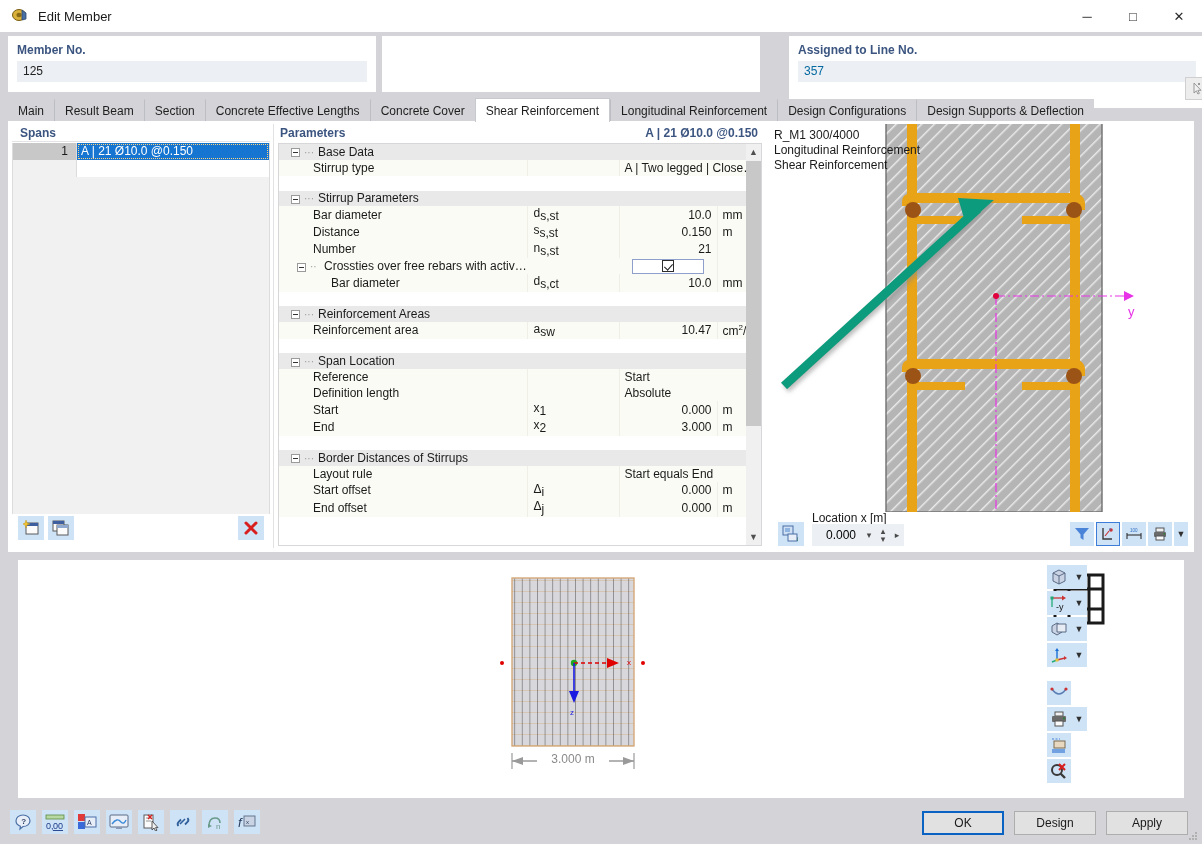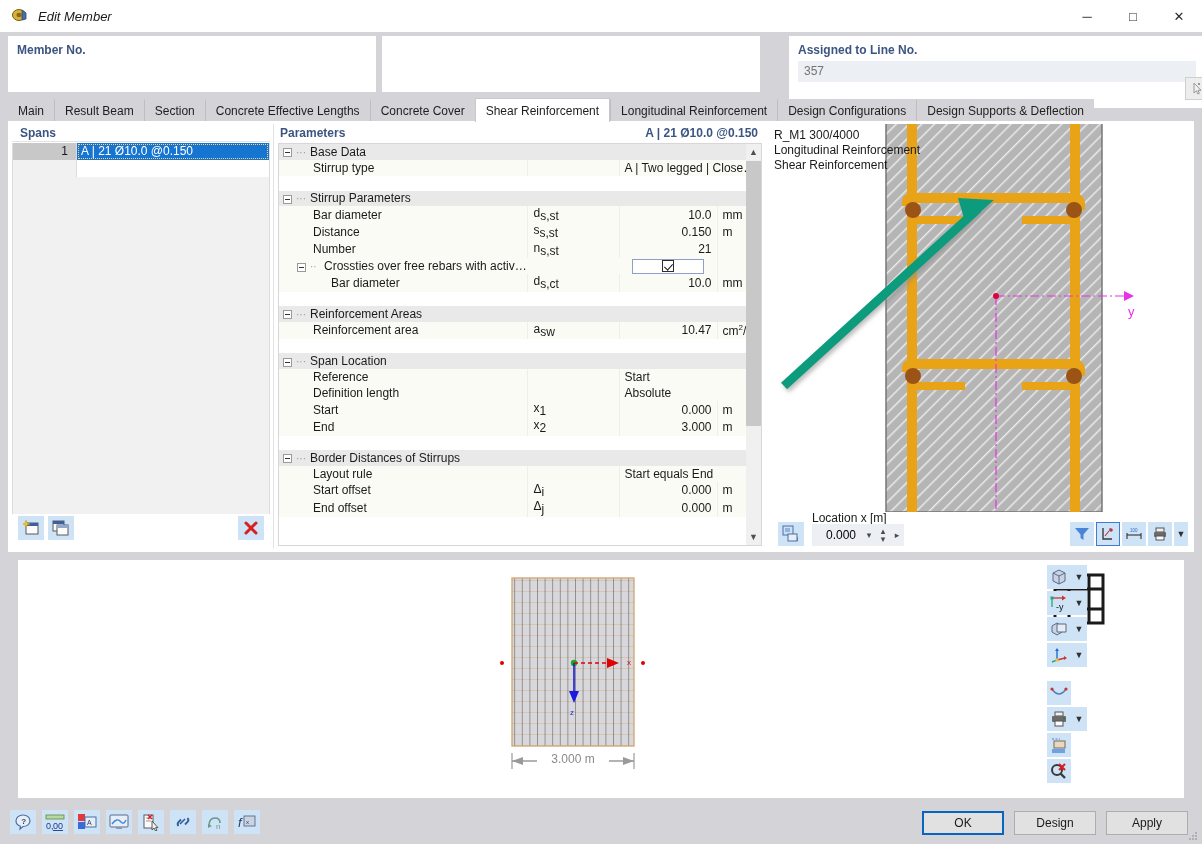--- a/index.html
+++ b/index.html
@@ -12,40 +12,40 @@
     overflow: hidden;
   }
   #app { position: relative; width: 1202px; height: 844px; background: #d3d3d8; }
 
   
   .titlebar {
     position: absolute; top: 0; left: 0; width: 1202px; height: 32px;
     background: #ffffff; display: flex; align-items: center;
   }
   .title-icon { margin-left: 10px; width: 20px; height: 20px; position: relative; }
-  .title-text { margin-left: 8px; font-size: 13px; color: #1a1a1a; font-style: italic; }
+  .title-text { margin-left: 8px; font-size: 13px; color: #1a1a1a; }
   .win-btns { margin-left: auto; display: flex; height: 32px; }
   .win-btn {
     width: 46px; height: 32px; display: flex; align-items: center; justify-content: center;
     color: #2b2b2b; font-size: 13px;
   }
 
   
   .hdr-row { position: absolute; top: 36px; left: 0; width: 1202px; height: 56px; }
   .hdr-box {
     position: absolute; background: #ffffff; border: 1px solid #ffffff;
     padding: 6px 8px 0 8px;
   }
   .hdr-label { color: #3b5580; font-weight: bold; font-size: 12px; margin-bottom: 4px; }
   .hdr-input {
     background: #eceff3; border: none; height: 21px; line-height: 21px;
     padding: 0 6px; font-size: 12px; color: #222; width: 100%;
     font-family: "Liberation Sans", sans-serif;
   }
-  .hdr-input.grey { color: #737373; }
+  .hdr-input.grey { color: #0369a1; }
   #hdr-member { left: 8px; top: 0; width: 368px; height: 56px; }
   #hdr-mid    { left: 382px; top: 0; width: 378px; height: 56px; }
   #hdr-line   { left: 764px; top: 0; width: 430px; height: 72px; margin-left: 25px; }
   .pick-btn {
     position: absolute; right: 8px; bottom: 7px; width: 25px; height: 23px;
     background: #ededed; border: 1px solid #cfcfcf; display: flex;
     align-items: center; justify-content: center;
   }
 
   
@@ -116,21 +116,21 @@
     position: absolute; top: 19px; left: 0; width: 484px; height: 403px;
     border: 1px solid #d7d7da; overflow: hidden; background: #ffffff;
   }
   table.ptable { border-collapse: collapse; width: 468px; table-layout: fixed; }
   table.ptable td { height: 16px; font-size: 12px; color: #1a1a1a; padding: 0; vertical-align: middle; }
   .c-name  { width: 248px; }
   .c-sym   { width: 92px; }
   .c-val   { width: 98px; }
   .c-unit  { width: 46px; }
   tr.grp td { background: #e9e9e9; font-weight: normal; }
-  tr.grp .c-name { padding-left: 4px; }
+  tr.grp .c-name { padding-left: 12px; }
   tr.spacer td { height: 14px; background: #ffffff; border-bottom: 1px solid #ffffff; }
   tr.item .c-name { padding-left: 34px; background: #fbfbf5; border-right: 1px solid #efefe8; }
   tr.item.sub .c-name { padding-left: 52px; }
   tr.item .c-sym  { padding-left: 6px; background: #fbfbf5; border-right: 1px solid #efefe8; }
   tr.item .c-val  { text-align: right; padding-right: 5px; background: #fbfbf5; border-right: 1px solid #efefe8;}
   tr.item .c-val.left { text-align: left; padding-left: 5px; }
   tr.item .c-unit { padding-left: 5px; background: #fbfbf5; }
   tr.item.wide .c-name { border-right: none; }
   .tree-box {
     display: inline-block; width: 9px; height: 9px; border: 1px solid #9a9a9a;
@@ -239,20 +239,21 @@
     <div class="win-btns">
       <div class="win-btn">─</div>
       <div class="win-btn">□</div>
       <div class="win-btn close">✕</div>
     </div>
   </div>
 
   <div class="hdr-row">
     <div class="hdr-box" id="hdr-member">
       <div class="hdr-label">Member No.</div>
+      <input class="hdr-input" value="125" style="">
     </div>
     <div class="hdr-box" id="hdr-mid"></div>
     <div class="hdr-box" id="hdr-line">
       <div class="hdr-label">Assigned to Line No.</div>
       <input class="hdr-input grey" style="width: 398px;" value="357">
       <div class="pick-btn">
         <svg width="14" height="14" viewBox="0 0 14 14">
           <path d="M3 1 L3 11 L5.4 8.8 L6.9 12 L8.4 11.3 L6.9 8.3 L10 8.3 Z" fill="#f2f2f2" stroke="#8f8f8f" stroke-width="0.9"></path>
           <path d="M7 1 L9 3 M9 1 L7 3" stroke="#8f8f8f" stroke-width="0.9"></path>
         </svg>

